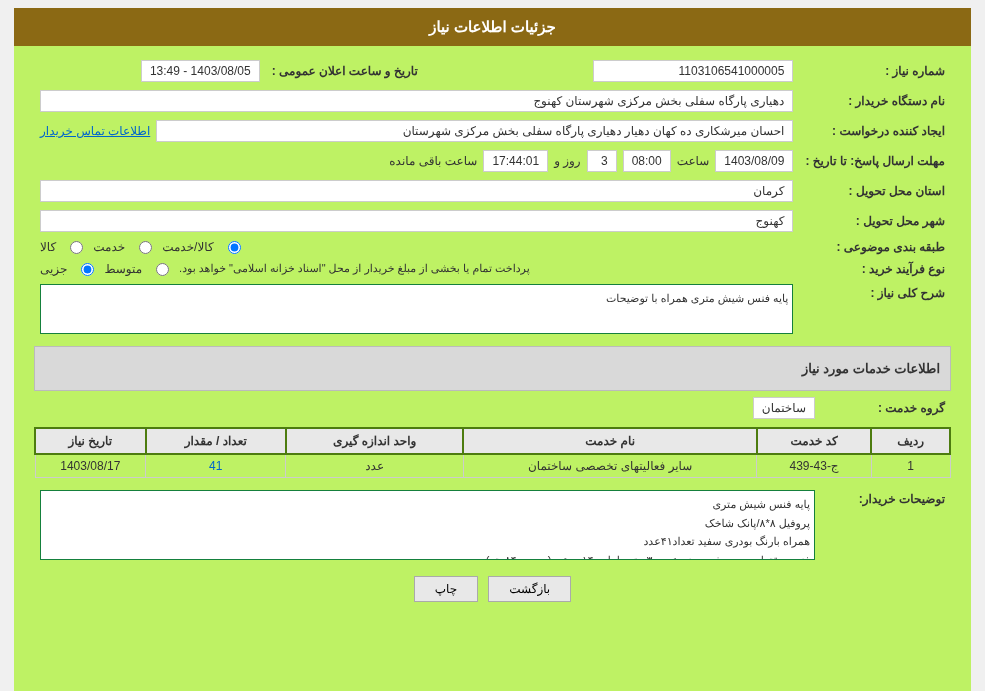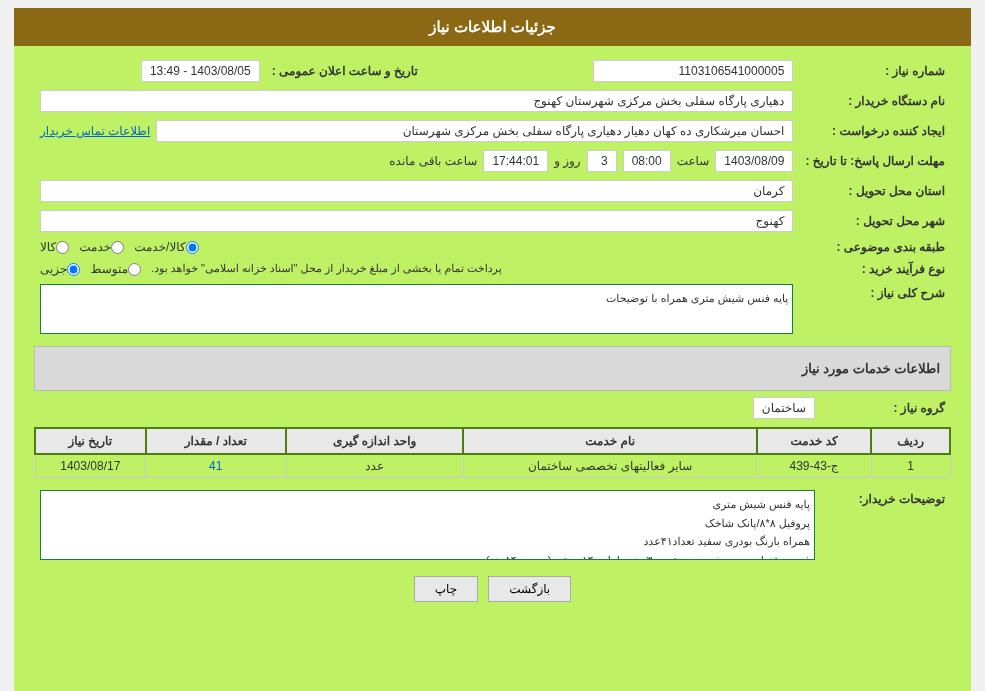--- a/index.html
+++ b/index.html
@@ -62,21 +62,21 @@
     }
     .radio-group {
       display: flex;
       gap: 10px;
       align-items: center;
       flex-direction: row-reverse;
     }
     .radio-item {
       display: flex;
       align-items: center;
-      gap: 0;
+      gap: 14px;
     }
     
     .services-table {
       width: 100%;
       border-collapse: collapse;
       margin-bottom: 8px;
     }
     .services-table th {
       background: #e8e8e8;
       border: 2px solid #4d7c0f;
@@ -238,21 +238,21 @@
         </td>
       </tr>
     </tbody>
       </table>
 
     <div class="section-header">اطلاعات خدمات مورد نیاز</div>
 
     <table class="info-table">
       <tbody>
           <tr>
-        <td class="label-cell">گروه نیاز :</td>
+        <td class="label-cell">گروه خدمت :</td>
         <td>
           <span class="bordered-input" style="min-width:200px;">ساختمان</span>
         </td>
       </tr>
     </tbody>
       </table>
 
     <table class="services-table">
       <thead>
         <tr>

